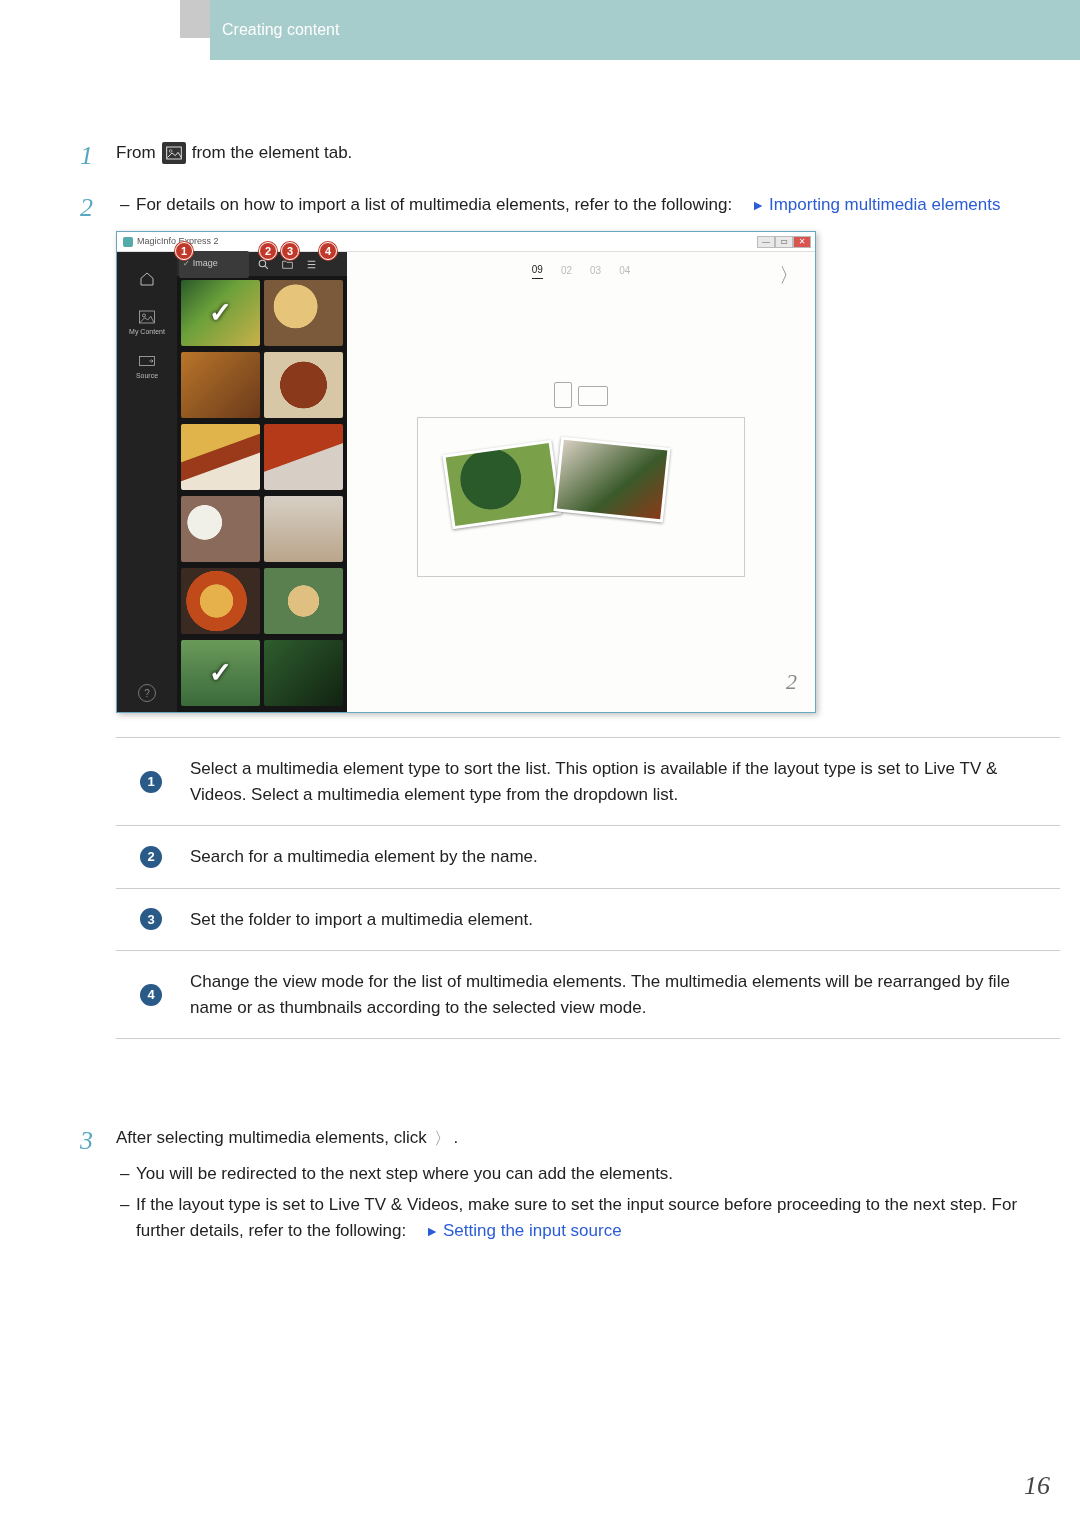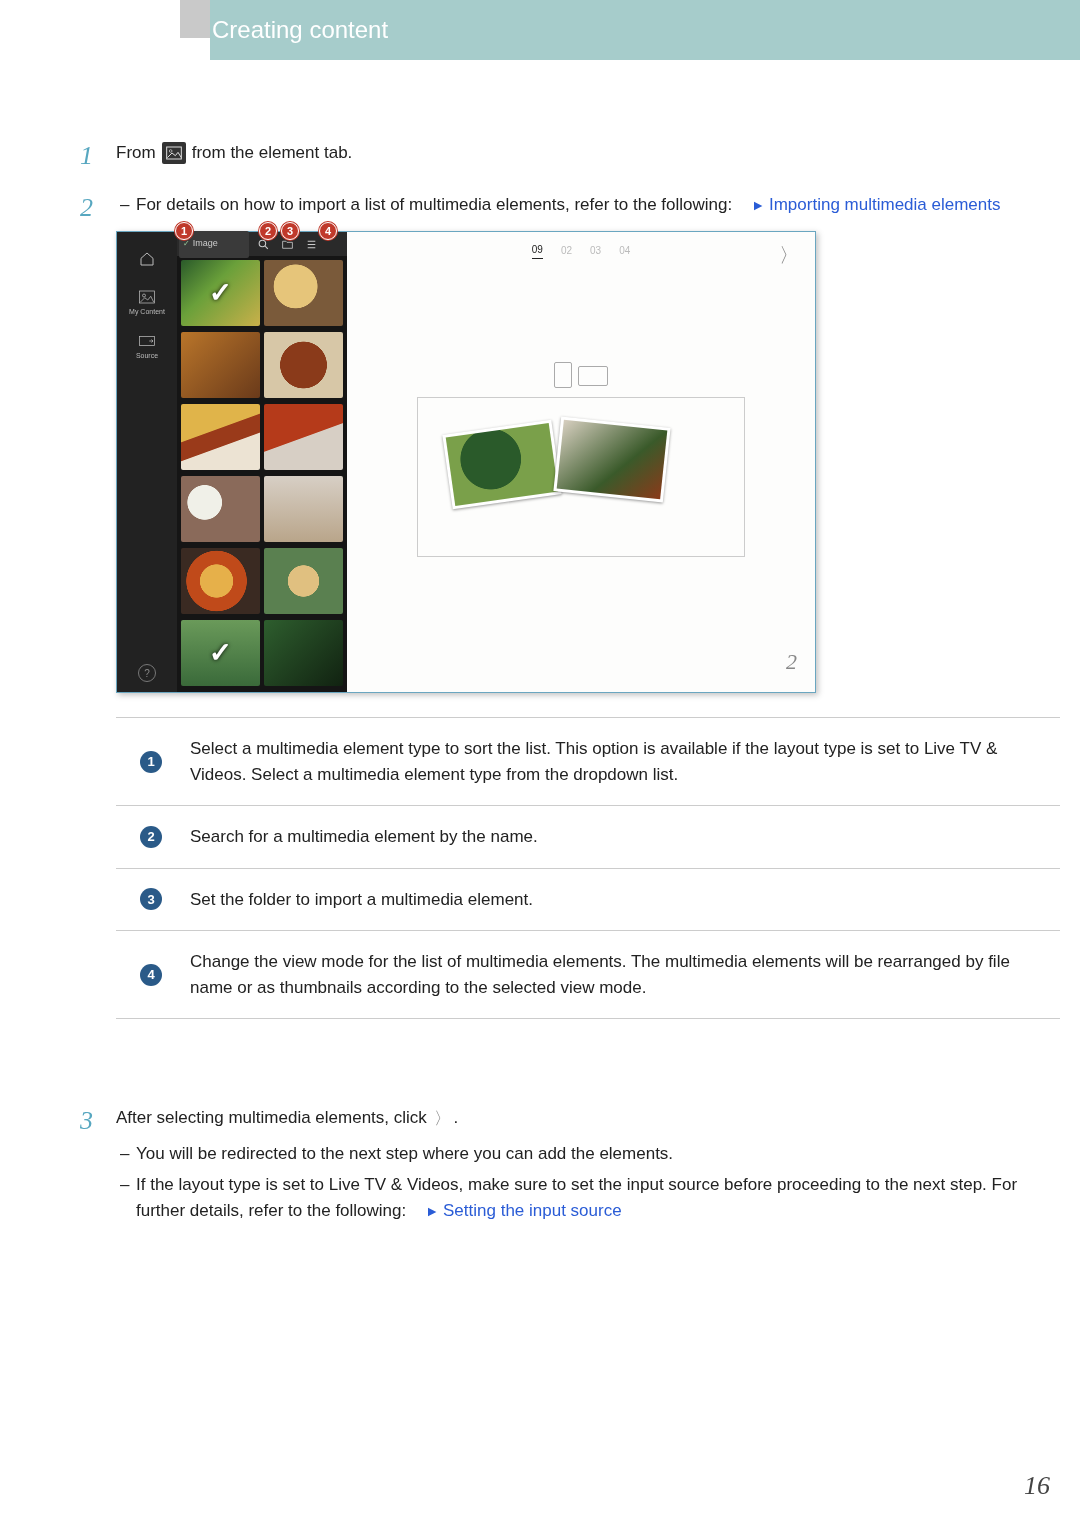--- a/index.html
+++ b/index.html
@@ -13,22 +13,22 @@
     color: #222;
     line-height: 1.5;
   }
   .top-gray-bar { position: absolute; left:180px; top:0; width:30px; height:38px; background:#c9c9c9; }
   .header-band {
     position: absolute;
     left: 210px; right: 0; top: 0;
     height: 60px;
     background: #a6cccb;
     color: #fff;
-    font-size: 24px;
-    padding-left: 2px;
+    font-size: 16px;
+    padding-left: 12px;
     display: flex; align-items: center;
     font-weight: 400;
   }
   .content {
     position: absolute;
     left: 80px; right: 20px; top: 140px;
   }
   ol.main { list-style: none; counter-reset: main; }
   ol.main > li { position: relative; padding-left: 36px; margin-bottom: 26px; }
   ol.main > li::before {
@@ -151,20 +151,31 @@
       <ul class="sub">
         <li>
           <span>For details on how to import a list of multimedia elements, refer to the following:</span>
           &nbsp;&nbsp;
           <span class="link-wrap"><span class="play">►</span><span class="link">Importing multimedia elements</span></span>
         </li>
       </ul>
 
       
       <div class="figure">
+        <div class="titlebar">
+          <span style="display:flex;align-items:center;gap:4px;">
+            <span style="width:10px;height:10px;background:#5aa;border-radius:2px;display:inline-block;"></span>
+            <span>MagicInfo Express 2</span>
+          </span>
+          <span class="winctrls">
+            <span class="winbtn">—</span>
+            <span class="winbtn">▭</span>
+            <span class="winbtn close">✕</span>
+          </span>
+        </div>
         <div class="fig-body">
           <div class="sidebar">
             <div class="sidebtn">
               <svg viewBox="0 0 24 24">
                   <path d="M3 11 L12 3 L21 11 V21 H3 Z" fill="none" stroke="#bbb" stroke-width="1.5"></path>
                 </svg>
             </div>
             <div class="sidebtn">
               <svg viewBox="0 0 24 20">
                   <rect x="2" y="2" width="20" height="16" fill="none" stroke="#bbb"></rect>

